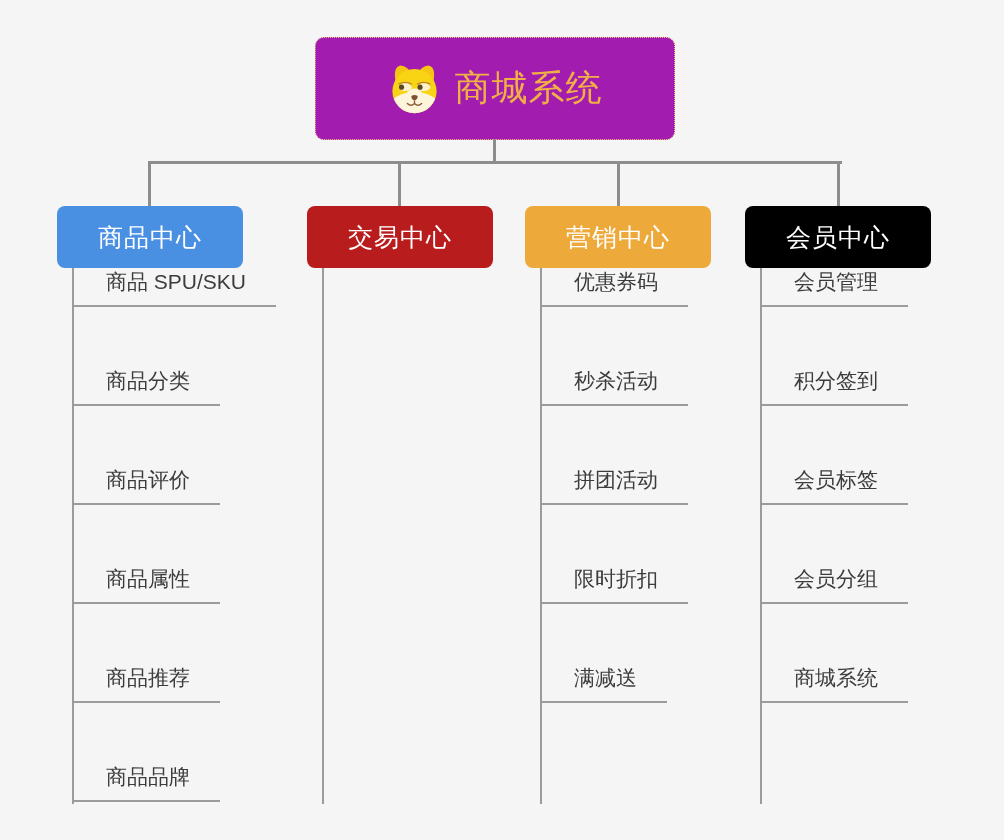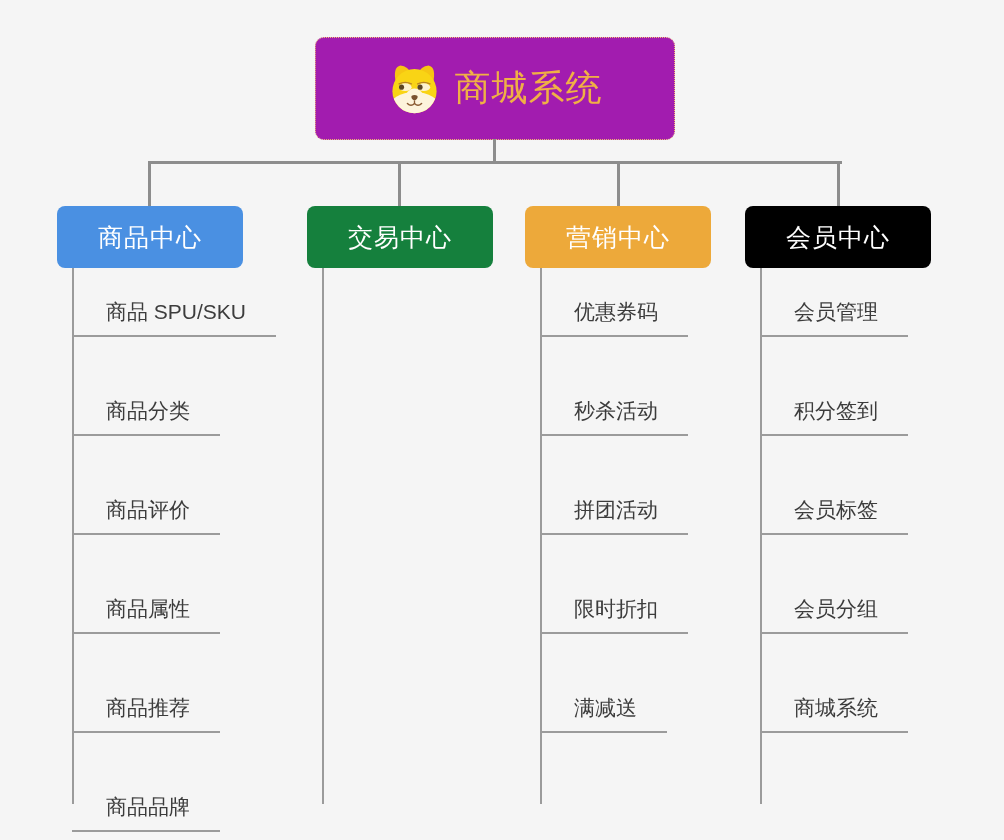--- a/index.html
+++ b/index.html
@@ -48,21 +48,21 @@
   .branch-box{
     width:186px;height:62px;border-radius:8px;
     display:flex;align-items:center;justify-content:center;
     color:var(--branch_text);font-size:25px;letter-spacing:1px;
   }
   .trunk{
     position:absolute;left:15px;top:62px;width:2px;height:536px;
     background:var(--leaf_line);
   }
   .leaves{margin-left:15px;}
-  .leaf-row{height:99px;display:flex;align-items:center;}
+  .leaf-row{height:99px;display:flex;align-items:flex-start;}
   .leaf{
     width:max-content;
     padding:0 30px 9px 34px;
     border-bottom:2px solid var(--leaf_line);
     font-size:21px;color:var(--leaf_text);
     white-space:nowrap;
   }
 </style>
 </head>
 <body>
@@ -122,21 +122,21 @@
       <div class="leaf-row">
           <div class="leaf">商品推荐</div>
         </div>
       <div class="leaf-row">
           <div class="leaf">商品品牌</div>
         </div>
     </div>
   </div>
 
   <div class="branch-col col-2">
-    <div class="branch-box" style="background: #15803d;">交易中心</div>
+    <div class="branch-box" style="background: #b91c1c;">交易中心</div>
     <div class="trunk"></div>
   </div>
 
   <div class="branch-col col-3">
     <div class="branch-box" style="background: rgb(237, 169, 58);">营销中心</div>
     <div class="trunk"></div>
     <div class="leaves">
       <div class="leaf-row">
           <div class="leaf">优惠券码</div>
         </div>

